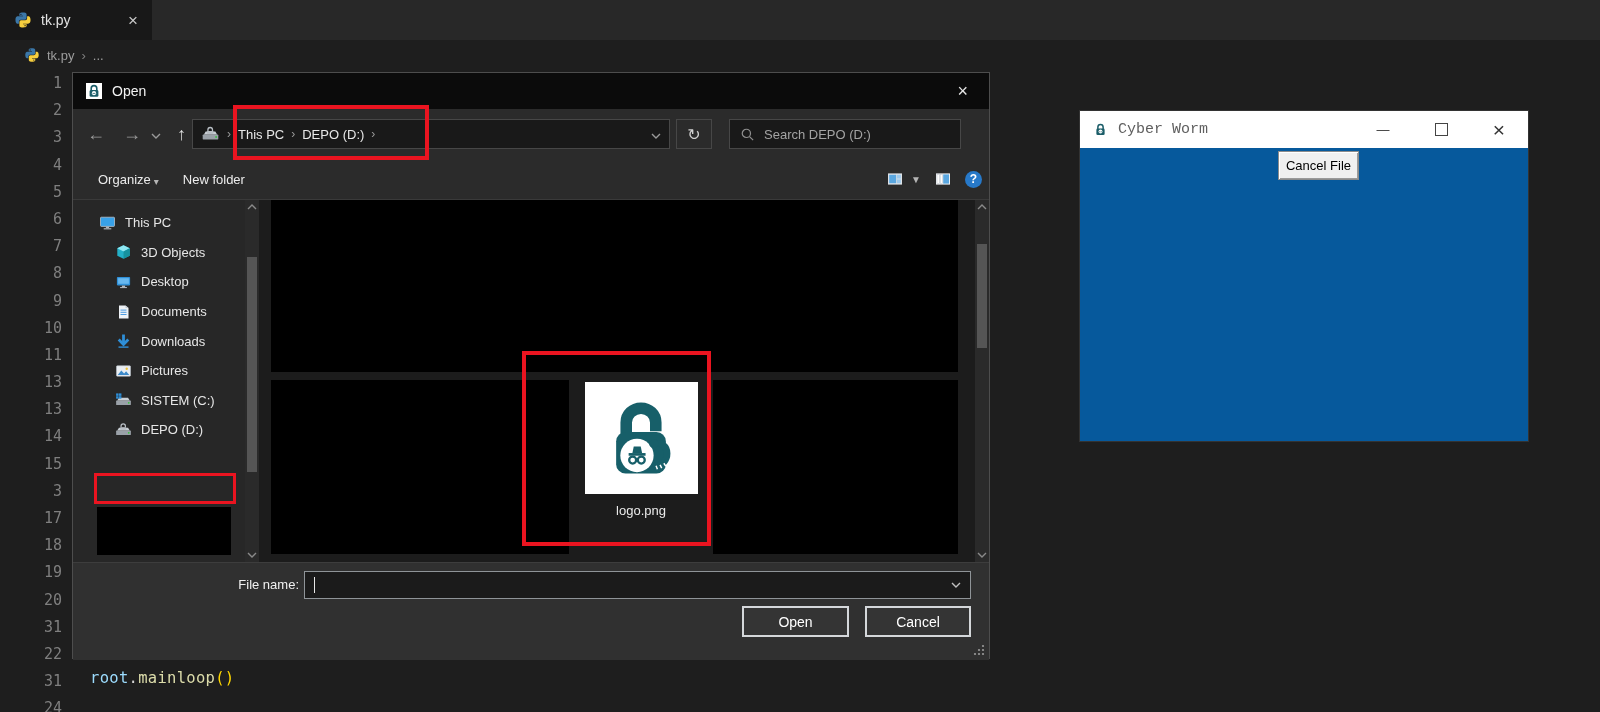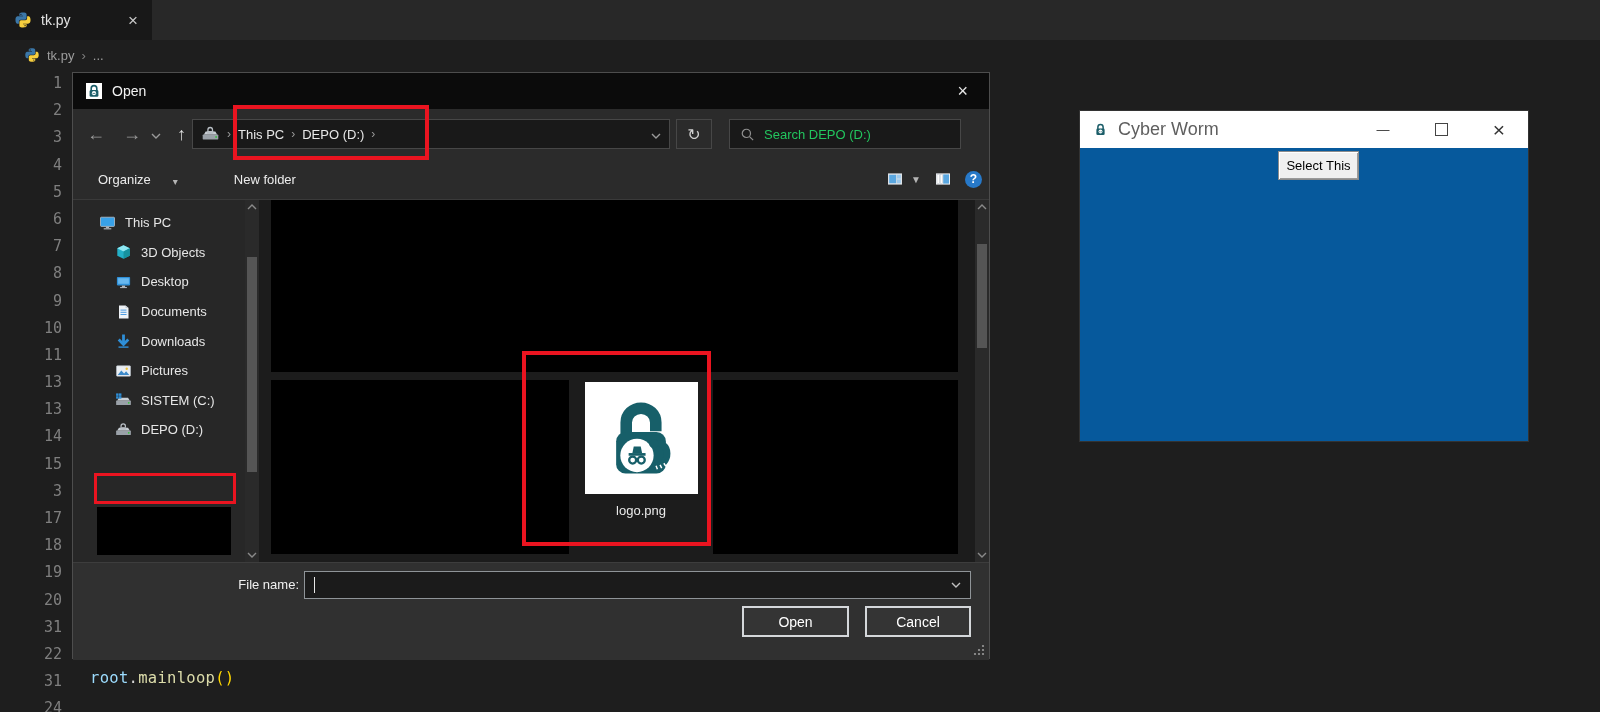--- a/index.html
+++ b/index.html
@@ -40,27 +40,27 @@
   .chev{color:#9a9a9a;}
   .field{display:flex;align-items:center;height:30px;background:#191919;border:1px solid #474747;
          box-sizing:border-box;font-size:13px;}
   .addressbar{margin-left:6px;width:478px;padding:0 8px;gap:7px;}
   .addressbar .icn{width:19px;height:16px;}
   .crumb{color:#e8e8e8;white-space:nowrap;cursor:pointer;}
   .addr-sep{color:#9a9a9a;font-size:12px;}
   .addr-spacer{flex:1;}
   .refreshbox{margin-left:6px;width:36px;height:30px;border:1px solid #474747;box-sizing:border-box;
               display:flex;align-items:center;justify-content:center;color:#cfcfcf;font-size:16px;cursor:pointer;}
-  .searchbox{margin-left:17px;width:232px;padding:0 10px;gap:9px;color:#22c55e;}
+  .searchbox{margin-left:17px;width:232px;padding:0 10px;gap:9px;color:#a3a3a3;}
   .searchbox .icn{width:15px;height:15px;}
 
   .dlg-toolbar{height:40px;display:flex;align-items:center;border-bottom:1px solid #3a3a3a;
                font-size:13px;color:#ececec;}
-  .tb-organize{margin-left:25px;display:flex;align-items:flex-end;gap:22px;cursor:pointer;}
-  .tb-newfolder{margin-left:56px;cursor:pointer;}
+  .tb-organize{margin-left:25px;display:flex;align-items:flex-end;gap:3px;cursor:pointer;}
+  .tb-newfolder{margin-left:24px;cursor:pointer;}
   .tb-right{margin-left:auto;display:flex;align-items:center;margin-right:7px;}
   .tb-right .icn{width:16px;height:16px;}
   .tb-caret{color:#b5b5b5;font-size:10px;margin-left:8px;cursor:pointer;}
   .tb-pane{margin-left:14px;cursor:pointer;}
   .tb-thumb{cursor:pointer;}
   .help-dot{margin-left:14px;width:17px;height:17px;border-radius:50%;background:#2779c9;color:#fff;
             font-size:12px;font-weight:bold;display:flex;align-items:center;justify-content:center;cursor:pointer;}
 
   .dlg-content{position:relative;height:362px;background:#1c1c1c;}
   .sidebar{position:absolute;left:0;top:0;width:172px;height:100%;background:#272727;
@@ -100,21 +100,21 @@
        box-sizing:border-box;cursor:pointer;}
   .btn-open{left:669px;width:107px;}
   .btn-cancel{left:792px;width:106px;}
   .grip{position:absolute;right:4px;bottom:4px;width:12px;height:12px;}
 
   
   .cw{position:absolute;left:1080px;top:111px;width:448px;height:330px;z-index:4;
       box-shadow:0 0 0 1px #333;}
   .cw-title{height:37px;background:#ffffff;display:flex;align-items:center;padding-left:13px;box-sizing:border-box;}
   .cw-title .icn{width:15px;height:15px;}
-  .cw-title-text{margin-left:10px;color:#5f5f5f;font-size:18px;}
+  .cw-title-text{margin-left:10px;color:#5f5f5f;font-size:15px;font-family:Liberation Mono, monospace;}
   .cw-controls{margin-left:auto;display:flex;height:100%;}
   .cw-ctl{width:58px;height:100%;display:flex;align-items:center;justify-content:center;
           color:#333;cursor:pointer;}
   .cw-min{font-size:13px;}
   .cw-maxbox{width:11px;height:11px;border:1.3px solid #444;}
   .cw-close{font-size:21px;font-weight:300;}
   .cw-body{position:relative;height:293px;background:#06599c;}
   .cw-btn{position:absolute;left:198px;top:3px;width:79px;height:27px;background:#f0f0f0;
           border:1px solid #8c8c8c;box-shadow:inset 1px 1px 0 #ffffff,inset -1px -1px 0 #9a9a9a;
           color:#000;font-size:13px;display:flex;align-items:center;justify-content:center;cursor:pointer;}
@@ -465,21 +465,21 @@
       <span class="cw-title-text">Cyber Worm</span>
       <span class="cw-controls">
         <span class="cw-ctl cw-min">—</span>
         <span class="cw-ctl">
             <span class="cw-maxbox"></span>
           </span>
         <span class="cw-ctl cw-close">×</span>
       </span>
     </div>
     <div class="cw-body">
-      <div class="cw-btn">Select This</div>
+      <div class="cw-btn">Cancel File</div>
     </div>
   </div>
 
   <div class="ann ann1"></div>
   <div class="ann ann2"></div>
   <div class="ann ann3"></div>
 
 </div>
 
 </body></html>

